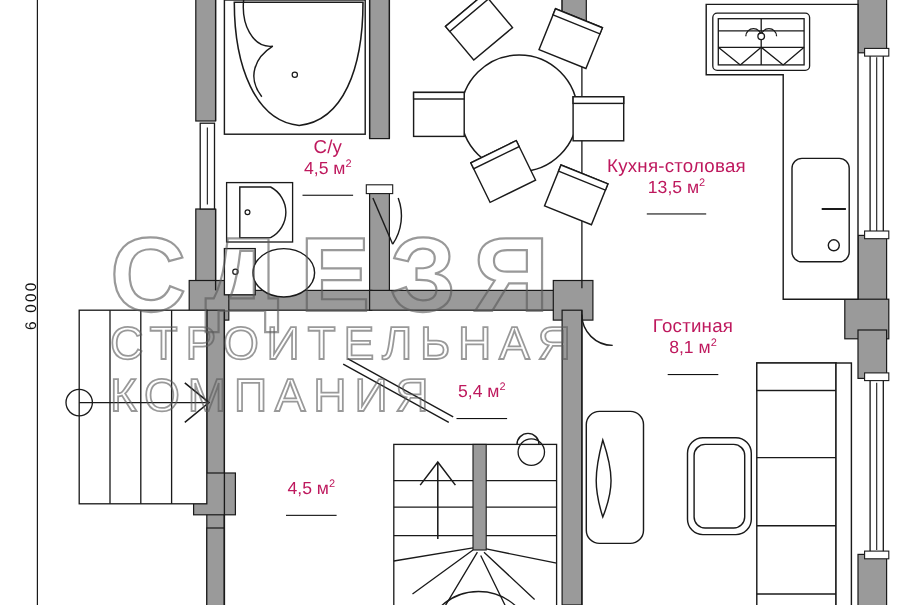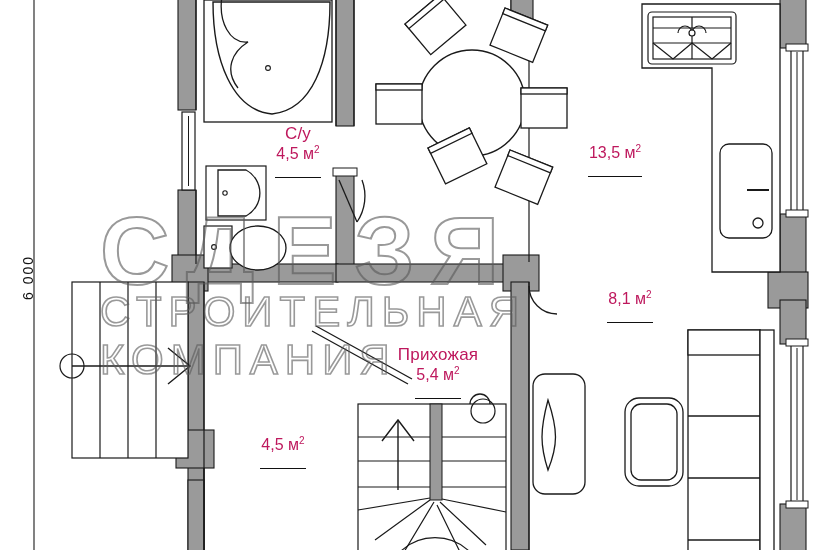--- a/index.html
+++ b/index.html
@@ -253,29 +253,30 @@
   <div class="wm wm-sub">СТРОИТЕЛЬНАЯ КОМПАНИЯ</div>
 
   <div class="dimtext" style="left:20px;top:300px;">6 000</div>
 
   <div class="lbl" style="left:248px;top:125px;width:100px;">
     <span class="name">С/у</span>
     <span class="area"><span>4,5</span>&nbsp;<span>м</span><sup>2</sup></span>
   </div>
 
   <div class="lbl" style="left:520px;top:142px;width:190px;">
+    <span class="name">Кухня-столовая</span>
     <span class="area"><span>13,5</span>&nbsp;<span>м</span><sup>2</sup></span>
   </div>
 
   <div class="lbl" style="left:570px;top:288px;width:120px;">
+    <span class="name">Гостиная</span>
     <span class="area"><span>8,1</span>&nbsp;<span>м</span><sup>2</sup></span>
   </div>
 
   <div class="lbl" style="left:378px;top:346px;width:120px;">
-    <span class="name">Прихожая</span>
     <span class="area"><span>5,4</span>&nbsp;<span>м</span><sup>2</sup></span>
   </div>
 
   <div class="lbl" style="left:228px;top:434px;width:110px;">
     <span class="area"><span>4,5</span>&nbsp;<span>м</span><sup>2</sup></span>
   </div>
 
 </div>
 
 </body></html>

